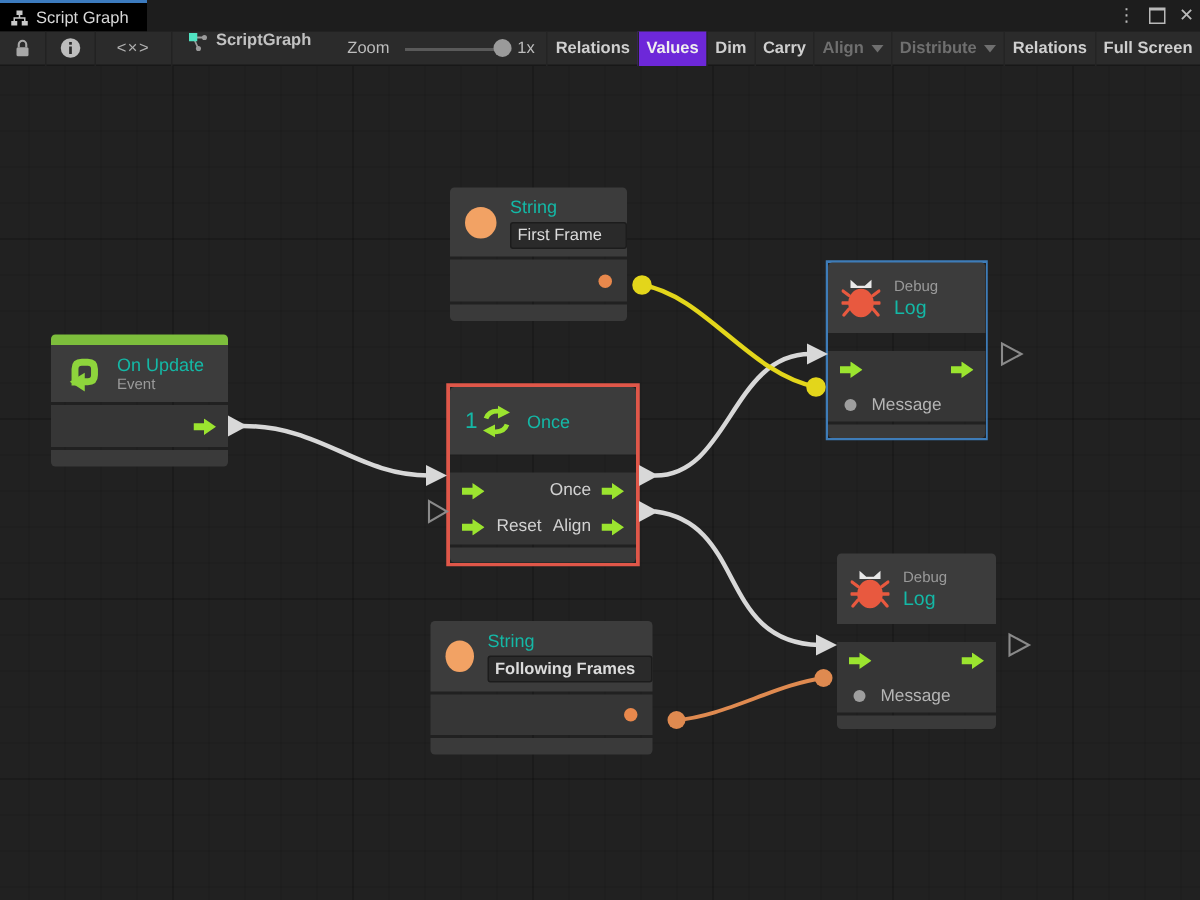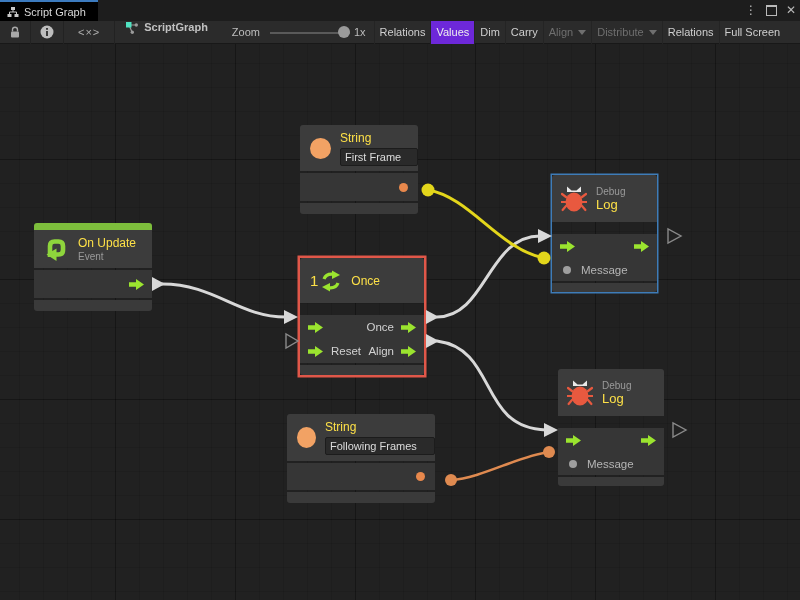--- a/index.html
+++ b/index.html
@@ -20,21 +20,21 @@
   .tsep{width:1px;height:23px;background:#222222;}
   .codeglyph{color:#b0b0b0;font-size:11px;letter-spacing:1px;padding:0 14px;}
   .crumb{display:flex;align-items:flex-start;gap:5px;padding:0 10px;height:23px;cursor:pointer;font-weight:bold;}
   .zoomlbl{color:#bdbdbd;margin-left:14px;}
   .slider{position:relative;width:80px;height:23px;margin:0 4px 0 10px;cursor:pointer;}
   .slider .track{position:absolute;left:0;right:0;top:11px;height:2px;background:#5a5a5a;}
   .slider .knob{position:absolute;right:0;top:5px;width:12px;height:12px;border-radius:50%;background:#9a9a9a;}
   .zoomval{color:#bdbdbd;margin-right:6px;}
   .tbtns{display:flex;height:23px;margin-left:2px;}
   .tbtn{display:flex;align-items:center;height:23px;padding:0 5px;border-left:1px solid #242424;
-    color:#cfcfcf;cursor:pointer;white-space:nowrap;}
+    color:#cfcfcf;cursor:pointer;white-space:nowrap;font-weight:bold;}
   .tbtn.active{background:#6d28d9;color:#efefef;}
   .tbtn.disabled{color:#6f6f6f;}
   .caret{width:0;height:0;border-left:4px solid transparent;border-right:4px solid transparent;
     border-top:5px solid #6f6f6f;margin-left:5px;margin-top:1px;}
   
   .canvas{position:absolute;left:0;top:44px;width:800px;height:556px;background-color:#212121;
     background-image:
       linear-gradient(to right, rgba(0,0,0,.28) 1px, transparent 1px),
       linear-gradient(to bottom, rgba(0,0,0,.28) 1px, transparent 1px),
       linear-gradient(to right, rgba(0,0,0,.10) 1px, transparent 1px),
@@ -42,21 +42,21 @@
     background-size:120px 120px,120px 120px,24px 24px,24px 24px;
     background-position:-5px -5px,0 -5px,-5px -5px,0 -5px;}
   
   .node{position:absolute;z-index:2;cursor:pointer;}
   .nhead{border-radius:3px 3px 0 0;background:#3c3c3c;display:flex;align-items:center;}
   .nbody{margin-top:2px;background:#363636;display:flex;align-items:center;}
   .nbody2{margin-top:12px;background:#363636;}
   .nfoot{margin-top:2px;background:#3a3a3a;border-radius:0 0 3px 3px;}
   .sel-red{box-shadow:0 0 0 2.5px #e05749;}
   .sel-blue{box-shadow:0 0 0 1.5px #3e7cb8;}
-  .ntitle{font-size:12px;color:#fde047;line-height:14px;}
+  .ntitle{font-size:12px;color:#14b8a6;line-height:14px;}
   .nsub{font-size:10px;color:#9a9a9a;line-height:13px;}
   .vfield{margin-top:3px;background:#2a2a2a;border:1px solid #1c1c1c;border-radius:2px;
     color:#dcdcdc;font-size:11px;padding:1px 4px;height:14px;line-height:14px;
     font-family:"Liberation Sans","DejaVu Sans",sans-serif;outline:none;}
   .litdot{border-radius:50%;background:#f2a264;}
   .bigdot{width:21px;height:21px;margin-left:10px;}
   .outdot{width:9px;height:9px;background:#e8884c;border-radius:50%;margin-left:auto;margin-right:10px;}
   .msgdot{width:8px;height:8px;background:#9e9e9e;border-radius:50%;margin-left:11px;}
   .nrow{display:flex;align-items:center;height:24px;}
   .plabel{font-size:11.5px;color:#d2d2d2;}
@@ -288,21 +288,21 @@
       </div>
     </div>
     <div class="nfoot" style="height:9px;"></div>
   </div>
 
   <div class="node" style="left:287px;top:370px;width:148px;">
     <div class="nhead" style="height:47px;">
       <div class="litdot bigdot"></div>
       <div style="margin-left:9px;">
         <div class="ntitle">String</div>
-        <input class="vfield" style="width: 100px;" value="Following Frames">
+        <input class="vfield" style="width: 100px; font-weight: bold;" value="Following Frames">
       </div>
     </div>
     <div class="nbody" style="height:27px;">
       <div class="outdot"></div>
     </div>
     <div class="nfoot" style="height:11px;"></div>
   </div>
 
   <svg width="800" height="556" viewBox="0 44 800 556" style="position:absolute;left:0;top:0;z-index:5;pointer-events:none;">
 

